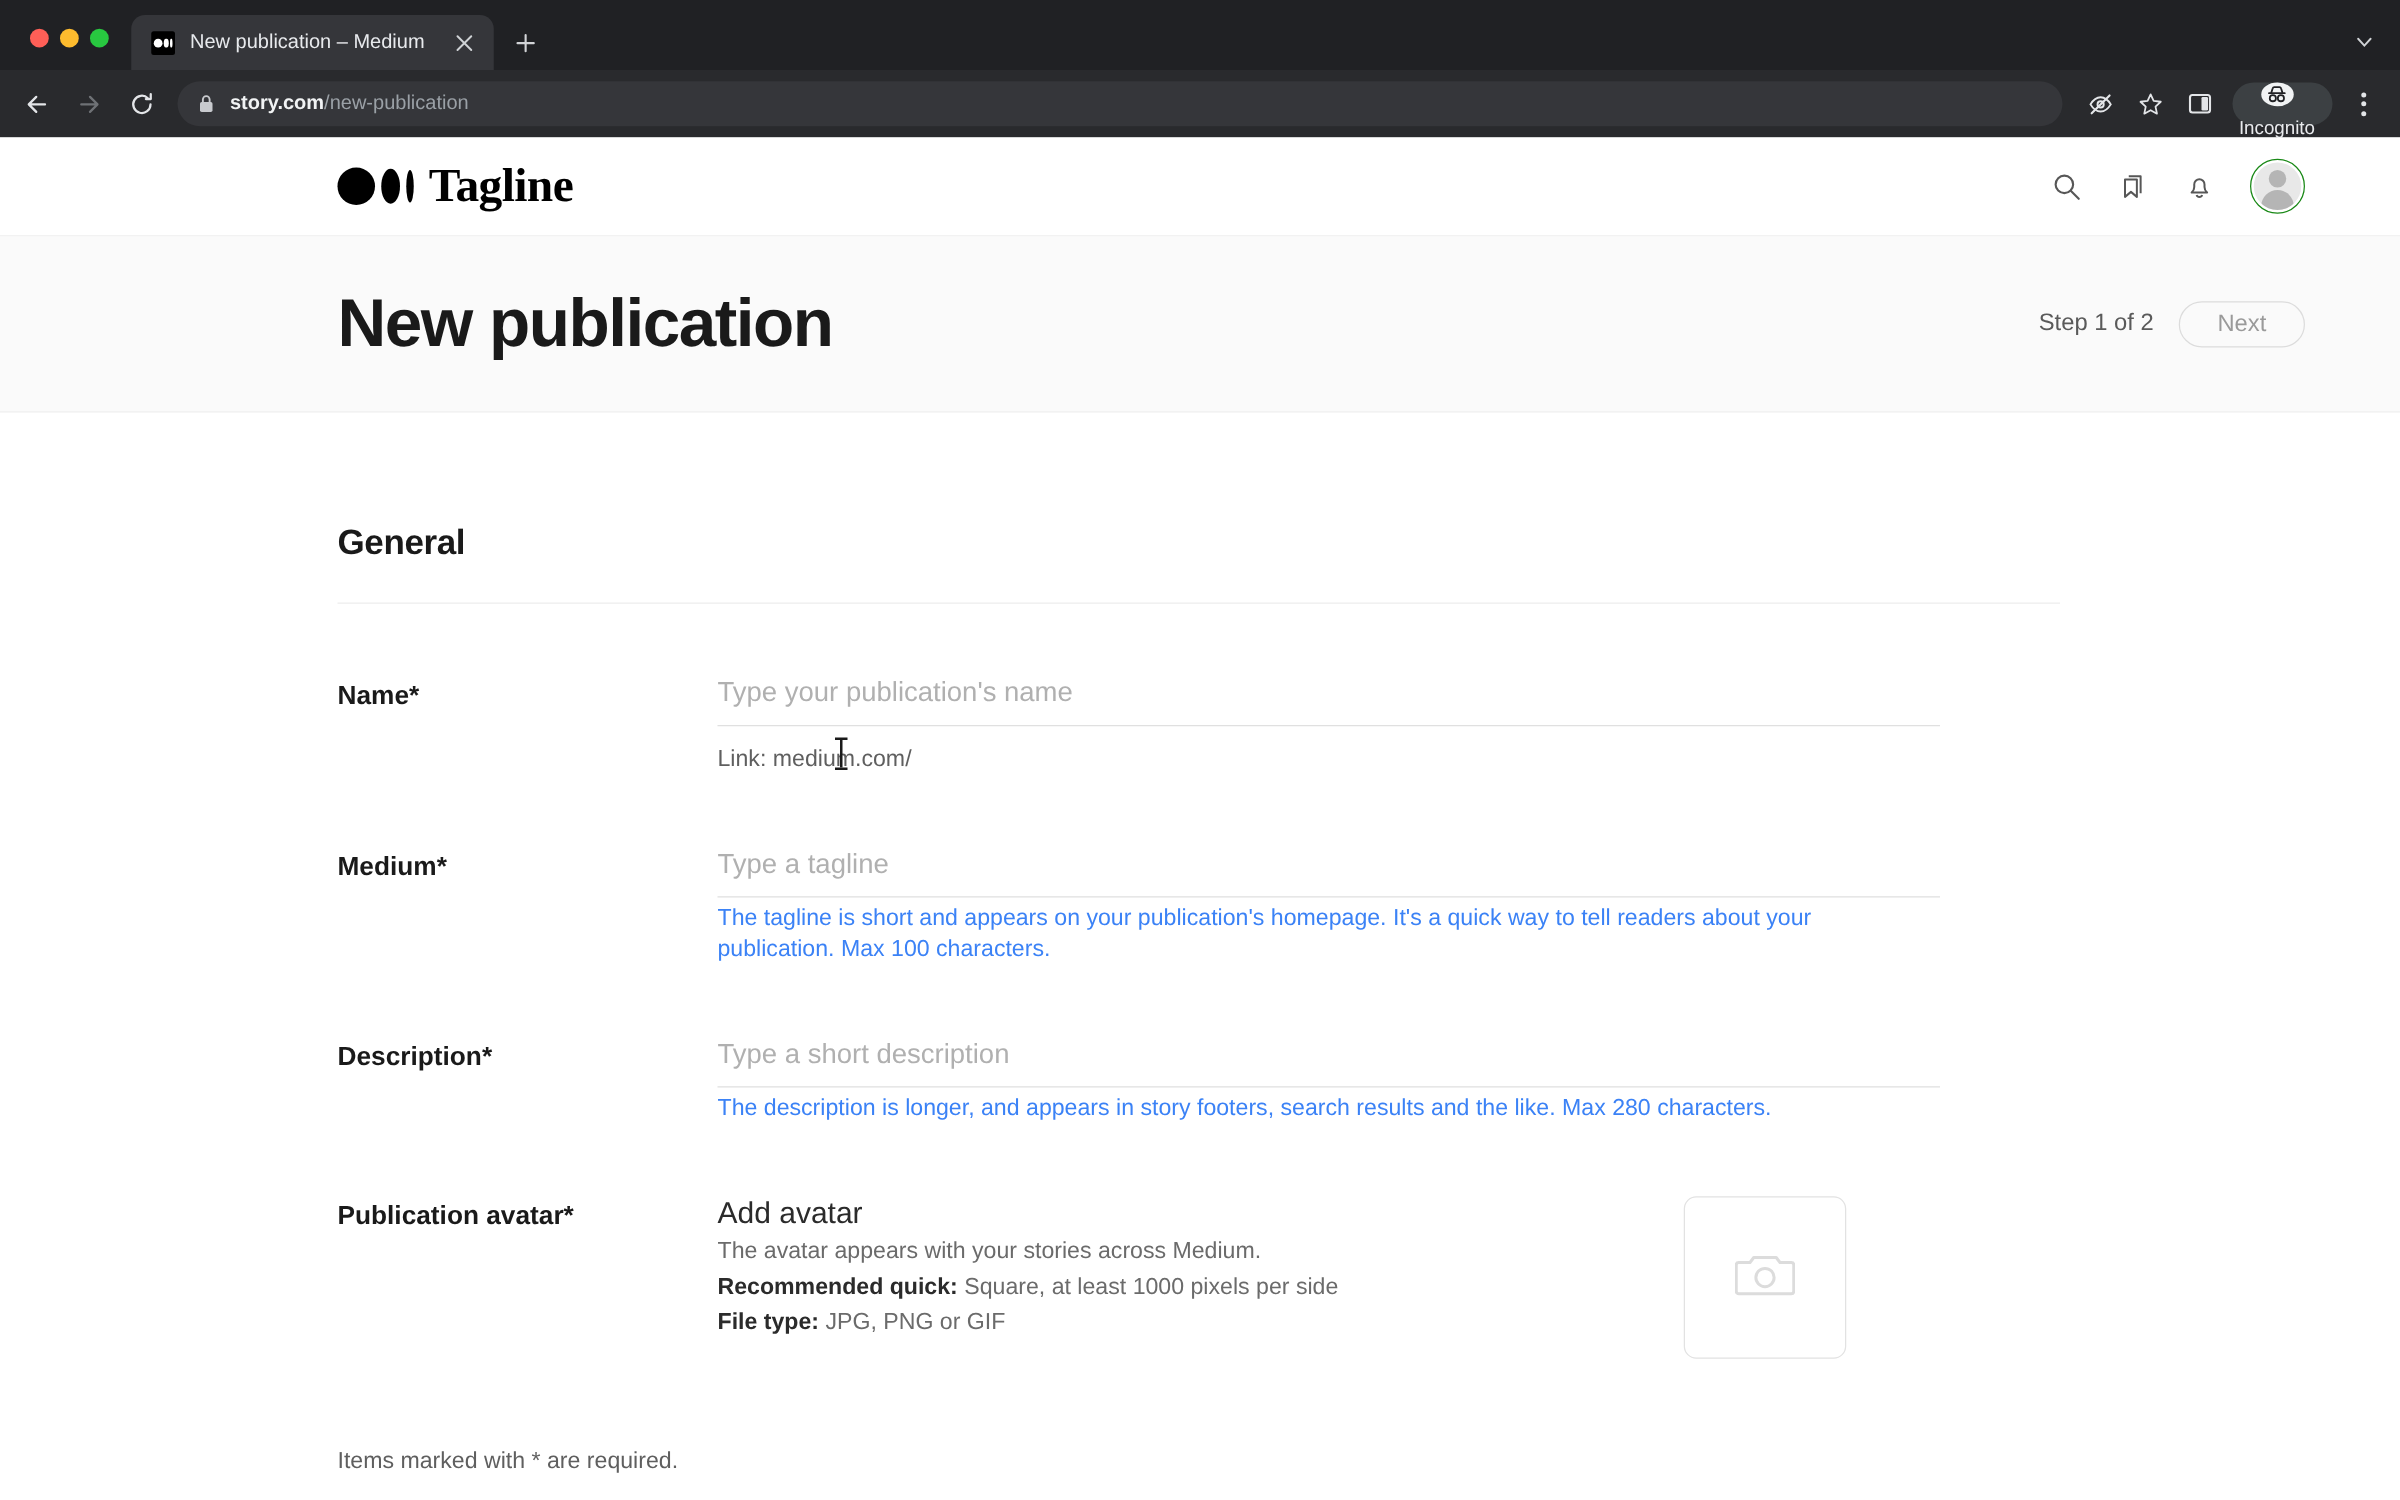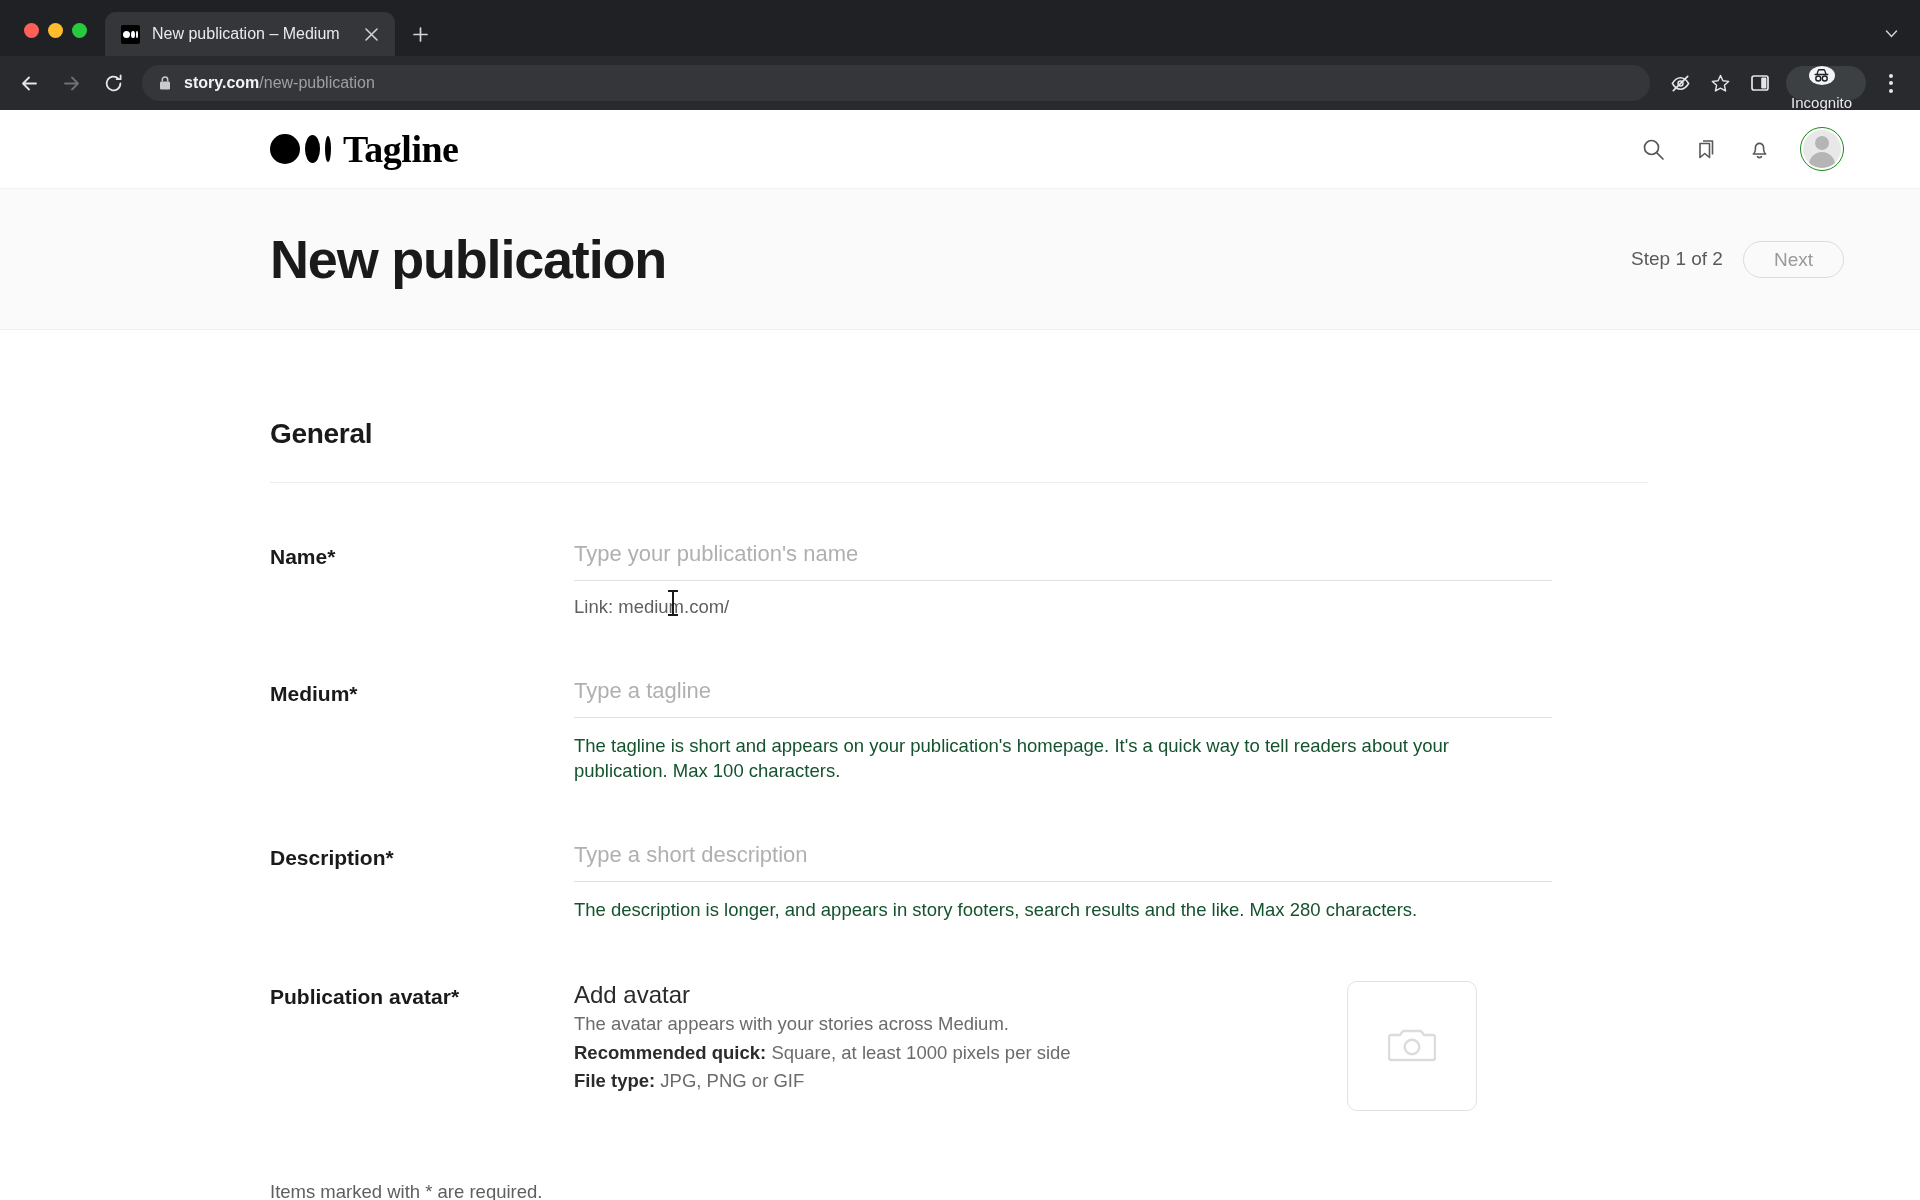--- a/index.html
+++ b/index.html
@@ -226,22 +226,22 @@
     border-bottom: 1px solid #e0e0e0;
     font-size: 22px;
     color: #0369a1;
     font-family: "Liberation Sans", sans-serif;
     padding: 0 0 13px 0;
     background: transparent;
     outline: none;
   }
   .text-input::placeholder { color: #b0b0b0; }
   .helper {
-    font-size: 18.5px; color: #14532d; line-height: 1.35;
-    margin-top: 16px; max-width: 900px;
+    font-size: 18.5px; color: #3b82f6; line-height: 1.35;
+    margin-top: 4px; max-width: 900px;
   }
   .helper.link-line { margin-top: 14px; color: #5f5f5f; }
 
   .avatar-body { display: flex; width: 978px; gap: 0; }
   .avatar-texts { flex: 1; }
   .add-avatar {
     font-size: 24px; color: #2b2b2b; padding-top: 0;
   }
   .avatar-help { font-size: 18.5px; color: #6b6b6b; line-height: 1.55; margin-top: 1px; }
   .avatar-help b { color: #2b2b2b; font-weight: 700; }

